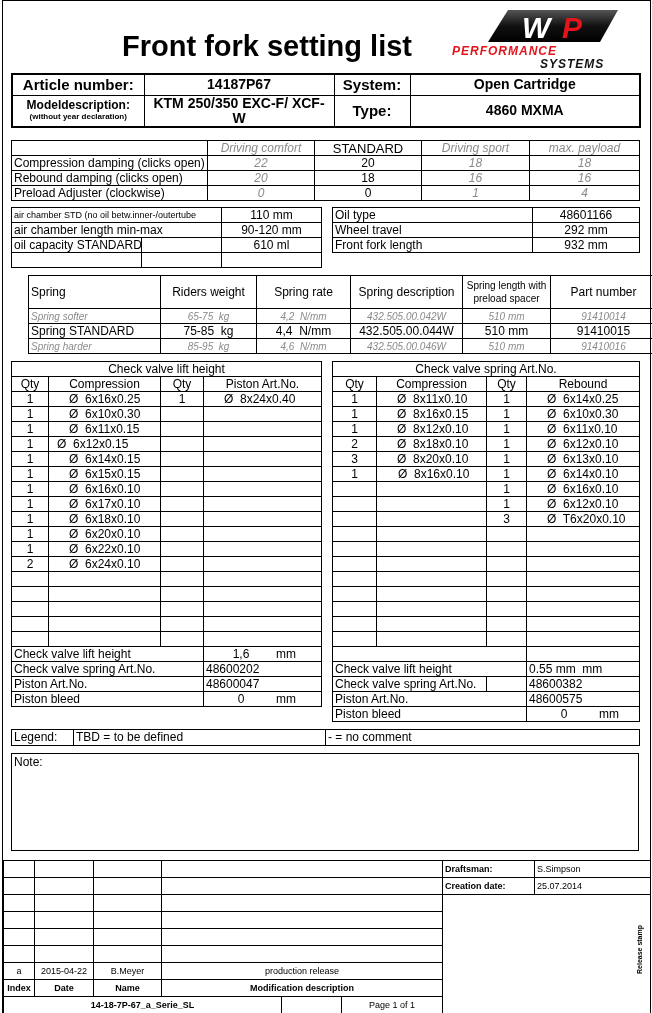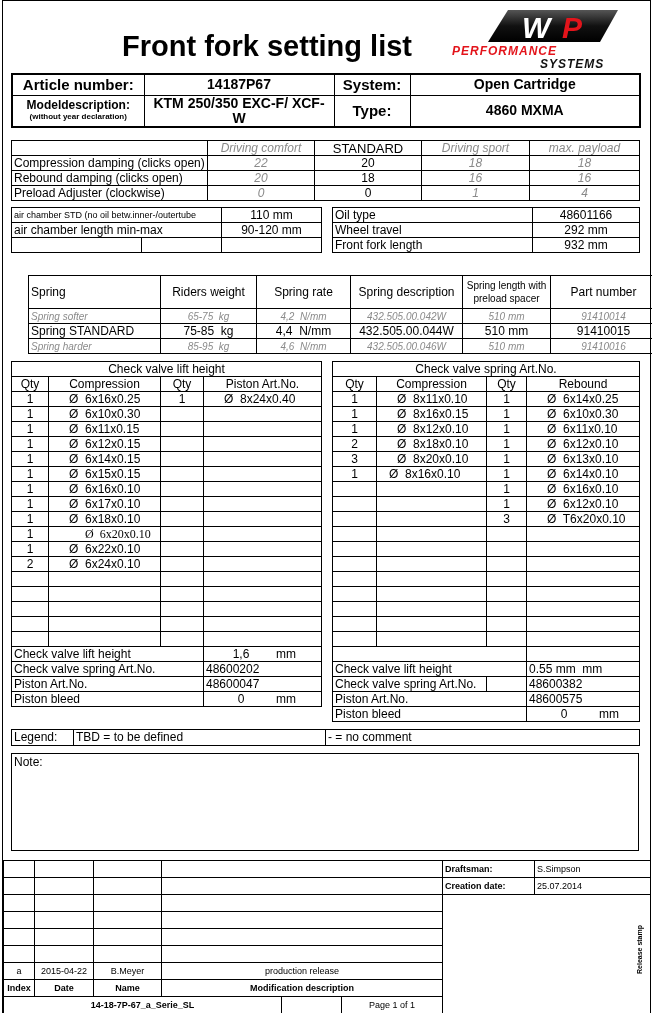--- a/index.html
+++ b/index.html
@@ -119,20 +119,25 @@
   <tbody>
       <tr>
     <td colspan="2" class="tiny">air chamber STD (no oil betw.inner-/outertube</td>
     <td class="c">110 mm</td>
   </tr>
   <tr>
     <td colspan="2">air chamber length min-max</td>
     <td class="c">90-120 mm</td>
   </tr>
   <tr>
+    <td>oil capacity STANDARD</td>
+    <td></td>
+    <td class="c">610 ml</td>
+  </tr>
+  <tr>
     <td></td>
     <td></td>
     <td></td>
   </tr>
 </tbody>
   </table>
 
 <table style="left:332px;top:207px;width:307px;">
   <colgroup>
       <col style="width:200px">
@@ -231,21 +236,21 @@
         <td class="" style="padding-left: 20px; white-space: pre;"></td>
       </tr>
       <tr>
         <td class="c" style="white-space: pre;">1</td>
         <td class="" style="padding-left: 20px; white-space: pre;">Ø  6x11x0.15</td>
         <td class="c" style="white-space: pre;"></td>
         <td class="" style="padding-left: 20px; white-space: pre;"></td>
       </tr>
       <tr>
         <td class="c" style="white-space: pre;">1</td>
-        <td class="" style="padding-left: 20px; white-space: pre;">Ø  6x12x0.15</td>
+        <td class="" style="padding-left: 8px; white-space: pre;">Ø  6x12x0.15</td>
         <td class="c" style="white-space: pre;"></td>
         <td class="" style="padding-left: 20px; white-space: pre;"></td>
       </tr>
       <tr>
         <td class="c" style="white-space: pre;">1</td>
         <td class="" style="padding-left: 20px; white-space: pre;">Ø  6x14x0.15</td>
         <td class="c" style="white-space: pre;"></td>
         <td class="" style="padding-left: 20px; white-space: pre;"></td>
       </tr>
       <tr>
@@ -267,21 +272,21 @@
         <td class="" style="padding-left: 20px; white-space: pre;"></td>
       </tr>
       <tr>
         <td class="c" style="white-space: pre;">1</td>
         <td class="" style="padding-left: 20px; white-space: pre;">Ø  6x18x0.10</td>
         <td class="c" style="white-space: pre;"></td>
         <td class="" style="padding-left: 20px; white-space: pre;"></td>
       </tr>
       <tr>
         <td class="c" style="white-space: pre;">1</td>
-        <td class="" style="padding-left: 36px; white-space: pre; font-family: Liberation Serif, serif;">Ø  6x20x0.10</td>
+        <td class="" style="padding-left: 20px; white-space: pre;">Ø  6x20x0.10</td>
         <td class="c" style="white-space: pre;"></td>
         <td class="" style="padding-left: 20px; white-space: pre;"></td>
       </tr>
       <tr>
         <td class="c" style="white-space: pre;">1</td>
         <td class="" style="padding-left: 20px; white-space: pre;">Ø  6x22x0.10</td>
         <td class="c" style="white-space: pre;"></td>
         <td class="" style="padding-left: 20px; white-space: pre;"></td>
       </tr>
       <tr>
@@ -385,21 +390,21 @@
         <td class="" style="padding-left: 20px; white-space: pre;">Ø  6x12x0.10</td>
       </tr>
       <tr>
         <td class="c" style="white-space: pre;">3</td>
         <td class="" style="padding-left: 20px; white-space: pre;">Ø  8x20x0.10</td>
         <td class="c" style="white-space: pre;">1</td>
         <td class="" style="padding-left: 20px; white-space: pre;">Ø  6x13x0.10</td>
       </tr>
       <tr>
         <td class="c" style="white-space: pre;">1</td>
-        <td class="" style="padding-left: 12px; white-space: pre;">Ø  8x16x0.10</td>
+        <td class="" style="padding-left: 21px; white-space: pre;">Ø  8x16x0.10</td>
         <td class="c" style="white-space: pre;">1</td>
         <td class="" style="padding-left: 20px; white-space: pre;">Ø  6x14x0.10</td>
       </tr>
       <tr>
         <td class="c" style="white-space: pre;"></td>
         <td class="" style="padding-left: 20px; white-space: pre;"></td>
         <td class="c" style="white-space: pre;">1</td>
         <td class="" style="padding-left: 20px; white-space: pre;">Ø  6x16x0.10</td>
       </tr>
       <tr>

